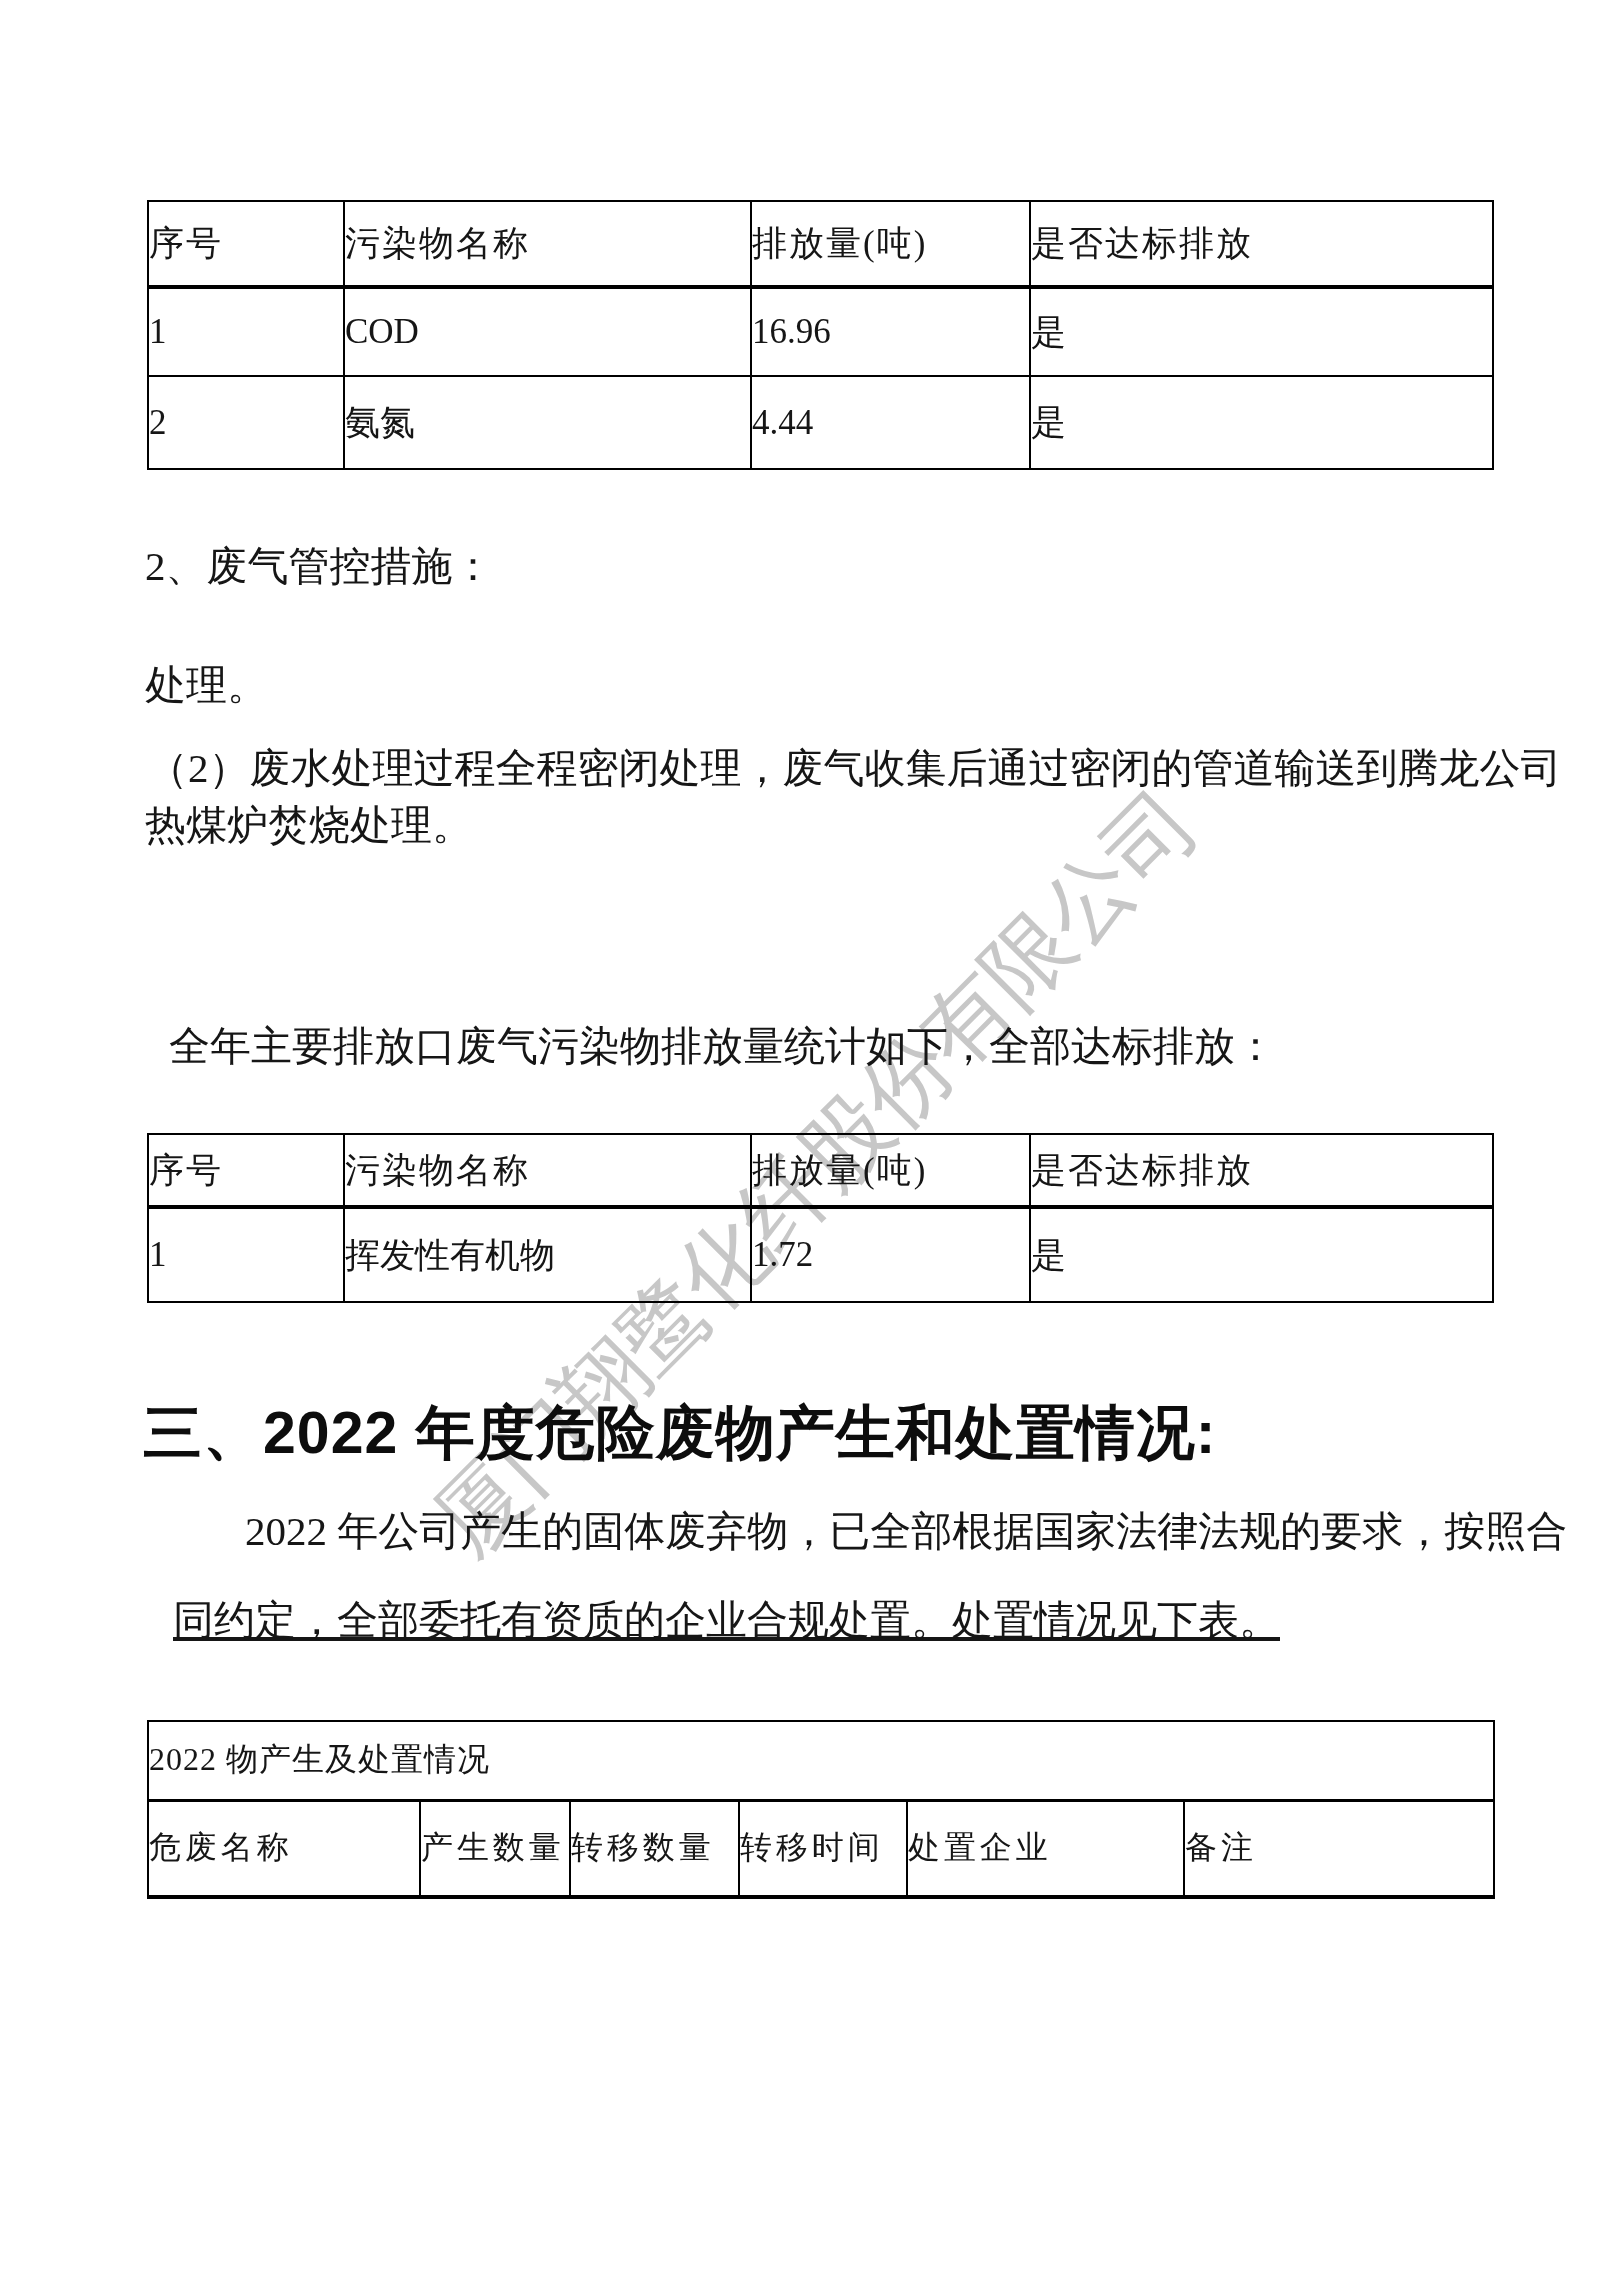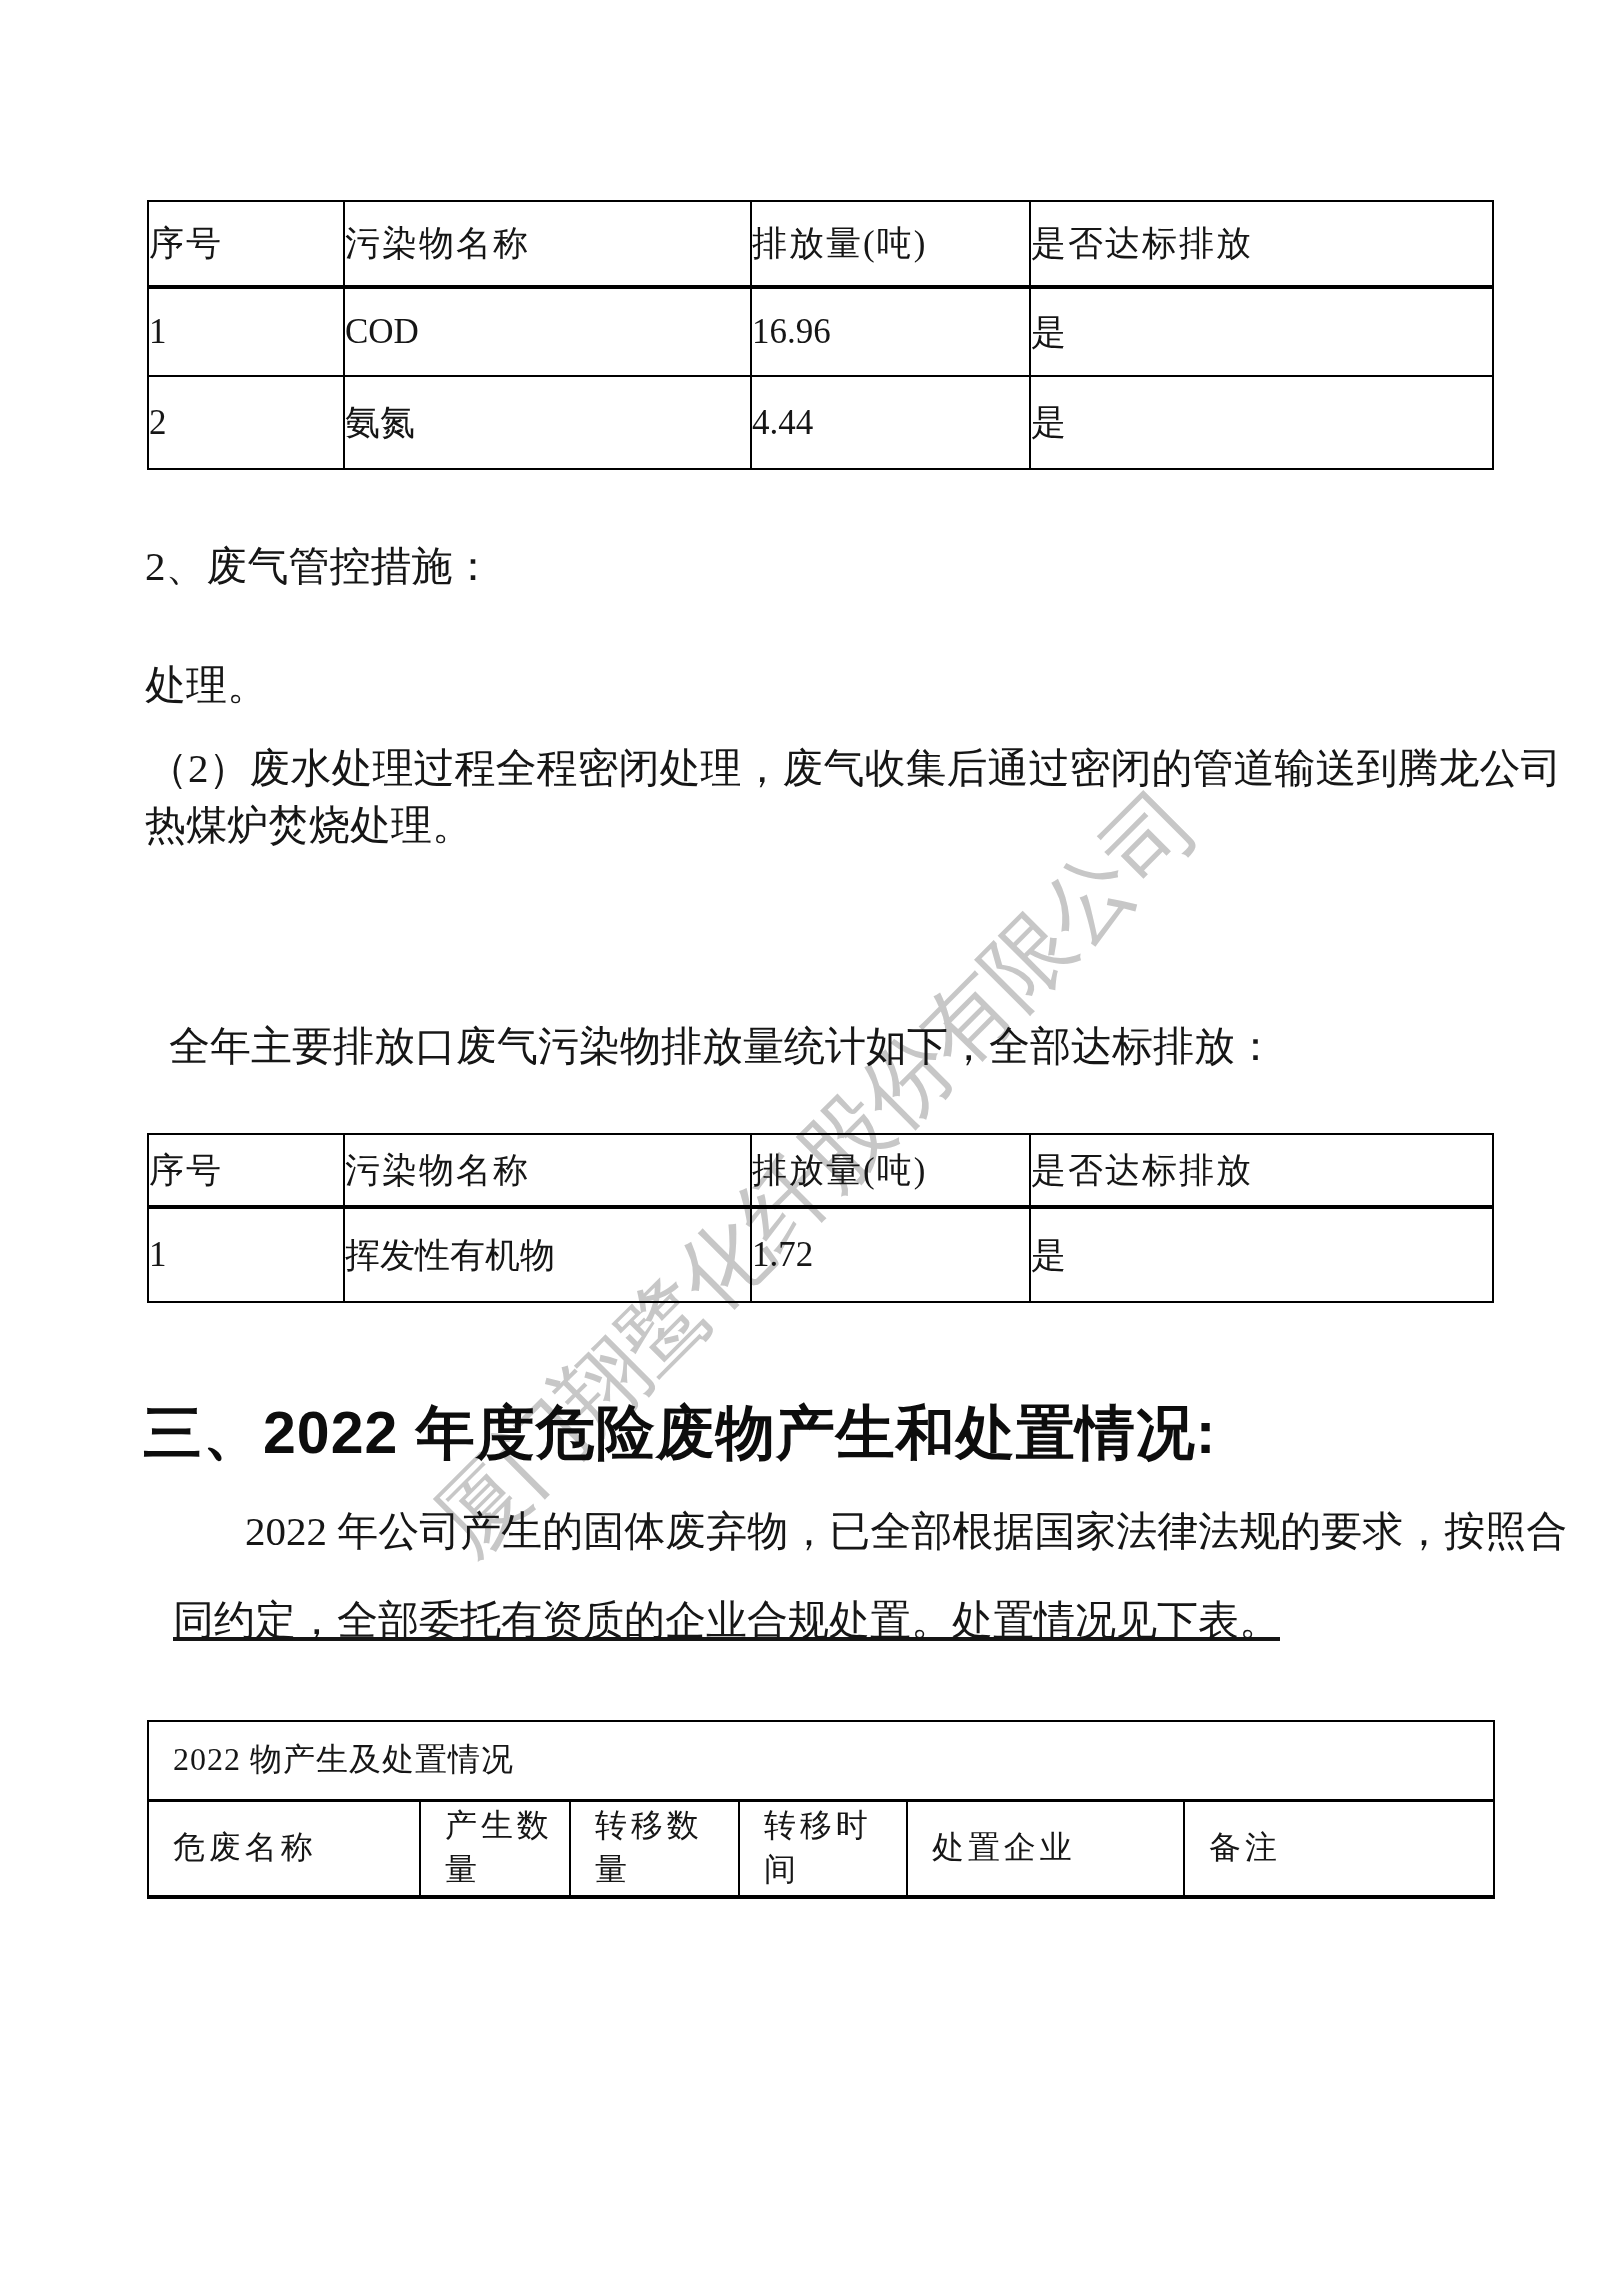--- a/index.html
+++ b/index.html
@@ -51,21 +51,21 @@
     text-align:left;
     vertical-align:middle;
     font-size:35px;
     padding:0;
     overflow:hidden;
   }
   table.doc tr.hdr td{
     border-bottom-width:4.9px;
     letter-spacing:2px;
   }
-  table.t3 td{font-size:32px;padding-left:24px;}
+  table.t3 td{font-size:32px;}
   table.t3 tr.hdr td{letter-spacing:3.9px;}
   table.t3 tr.title td{border-bottom-width:3.9px;letter-spacing:1px;}
   .two-line{white-space:pre-line;line-height:1.75;}
 </style>
 </head>
 <body>
 
 <div class="page">
 
   <div class="wm">厦门翔鹭化纤股份有限公司</div>

